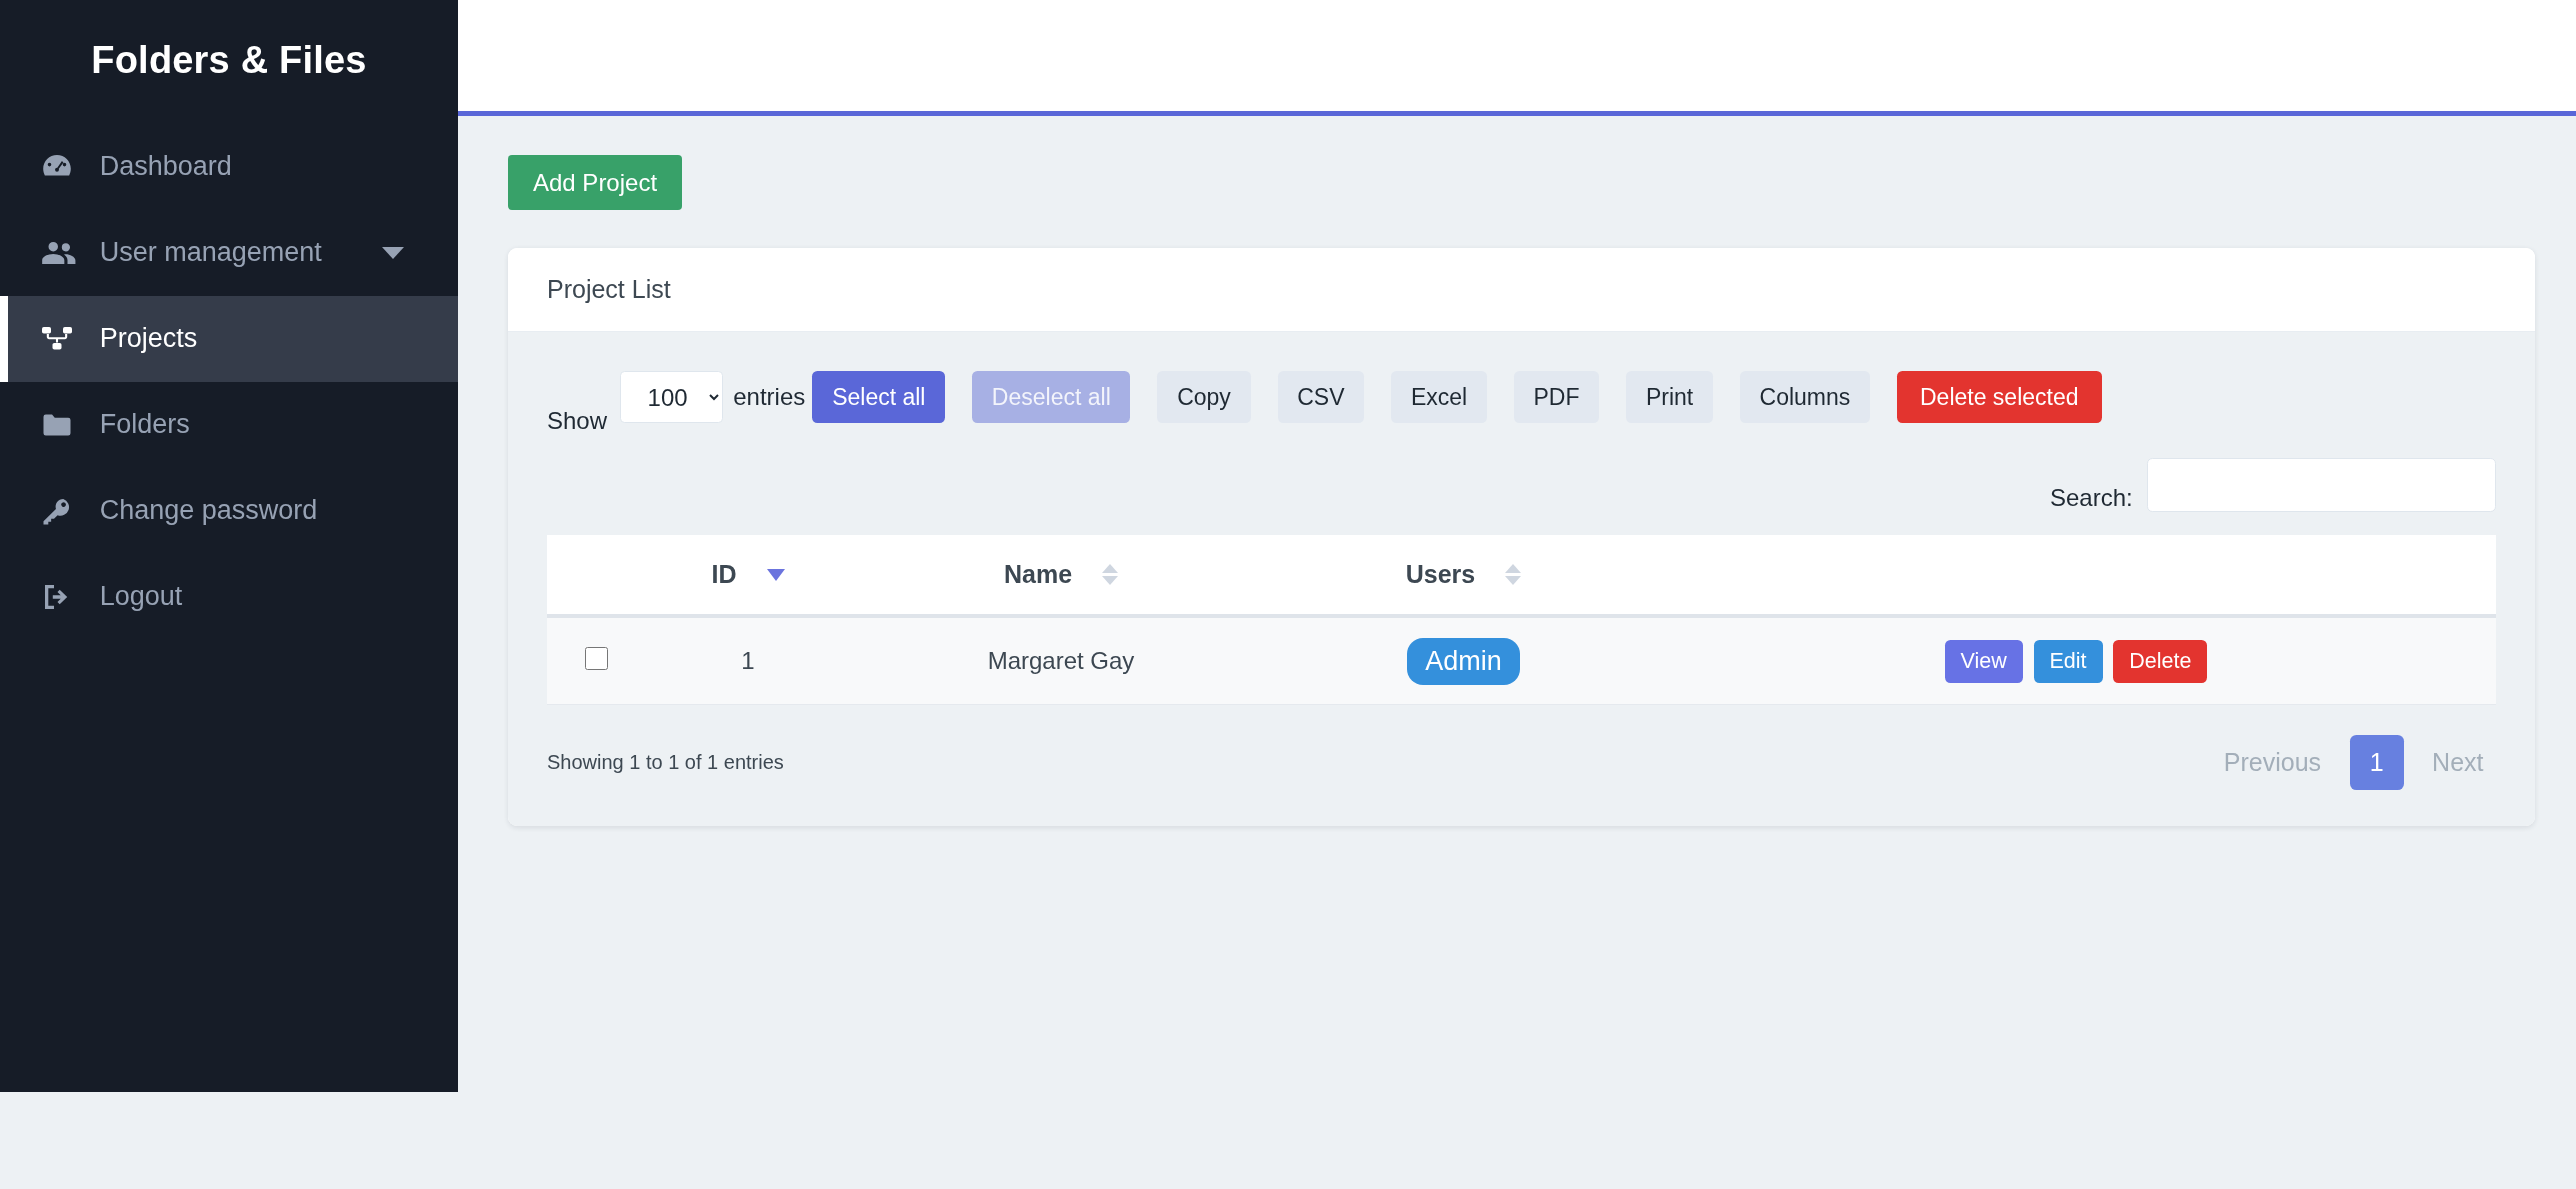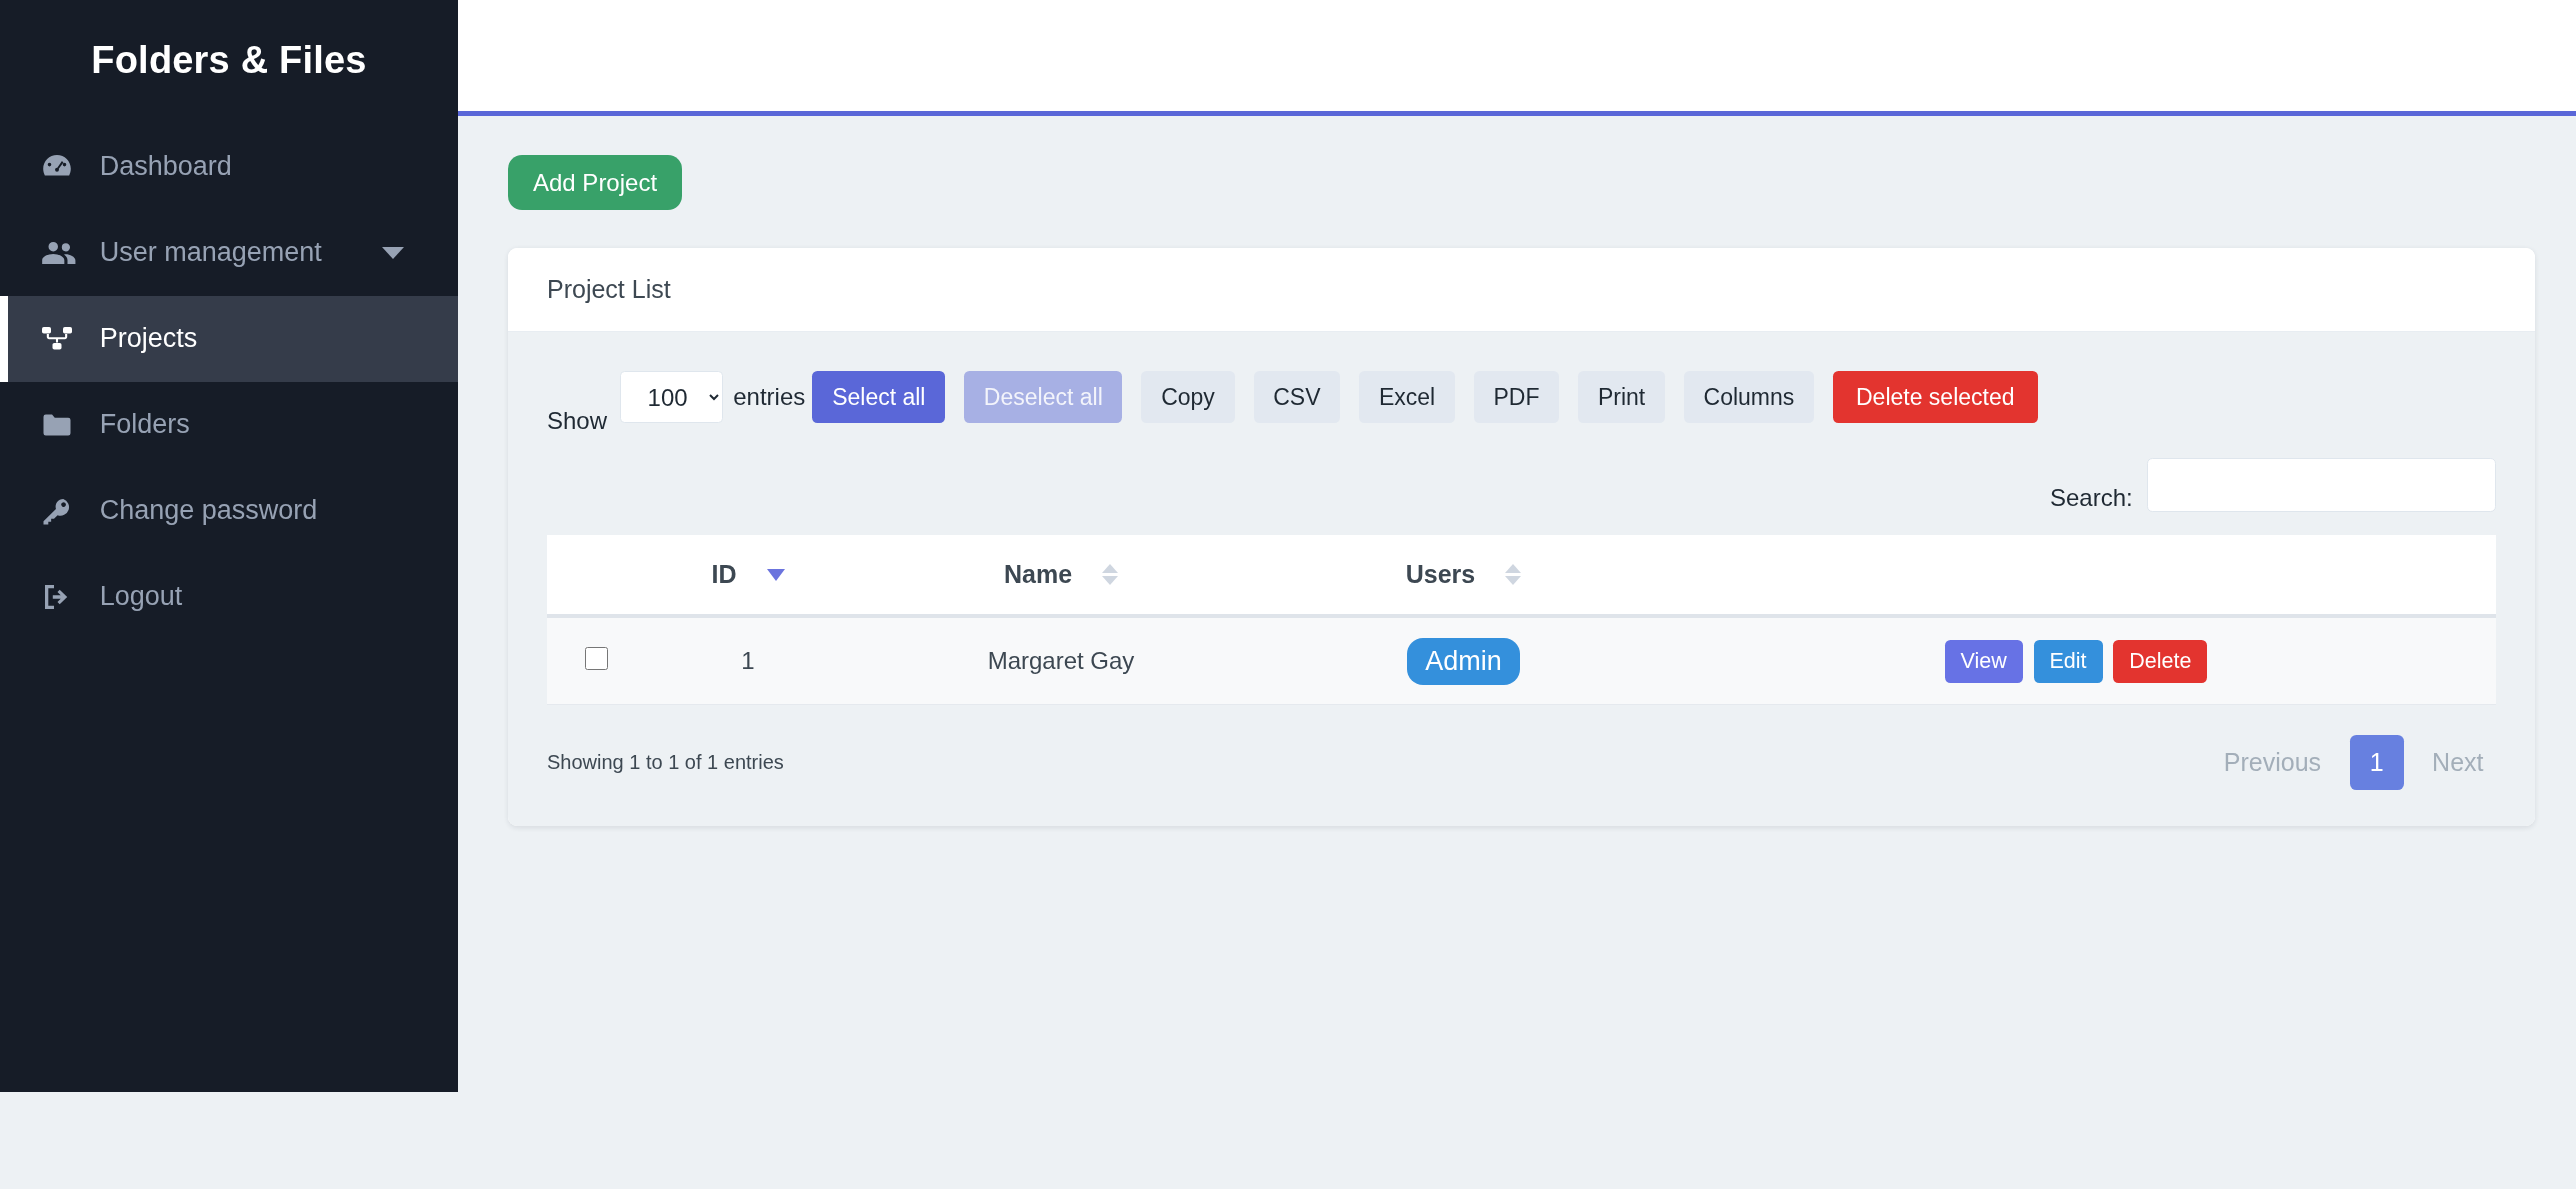--- a/index.html
+++ b/index.html
@@ -71,21 +71,21 @@
 
   .btn {
     border: none; cursor: pointer;
     font-family: "Liberation Sans", sans-serif;
     border-radius: 5.4px;
   }
   .add-project {
     background: #38a169; color: #fff;
     font-size: 24px;
     padding: 0 25px; height: 55px;
-    border-radius: 14px;
+    border-radius: 4px;
     display: inline-flex; align-items: center;
   }
 
   .card {
     margin-top: 38px;
     background: #ffffff;
     border-radius: 9px;
     box-shadow: 0 1.8px 5.4px rgba(30,40,60,.10);
     overflow: hidden;
     width: 2027px;
@@ -108,21 +108,21 @@
     height: 52px;
     font-size: 24px;
     font-family: "Liberation Sans", sans-serif;
     padding: 0 9px 0 23px;
     border: 0.9px solid #dfe6ed;
     border-radius: 4.5px;
     background: #ffffff;
     color: #1f2933;
     width: 103px;
   }
-  .dt-buttons { display: flex; align-items: center; gap: 19px; margin-left: 7.2px; }
+  .dt-buttons { display: flex; align-items: center; gap: 27px; margin-left: 7.2px; }
   .dtb {
     height: 52px; padding: 0 19.7px;
     font-size: 23px;
     display: inline-flex; align-items: center; justify-content: center;
     border-radius: 5.4px;
     background: #e2e8f0; color: #1f2933;
     border: none; cursor: pointer;
     font-family: "Liberation Sans", sans-serif;
     white-space: nowrap;
   }

